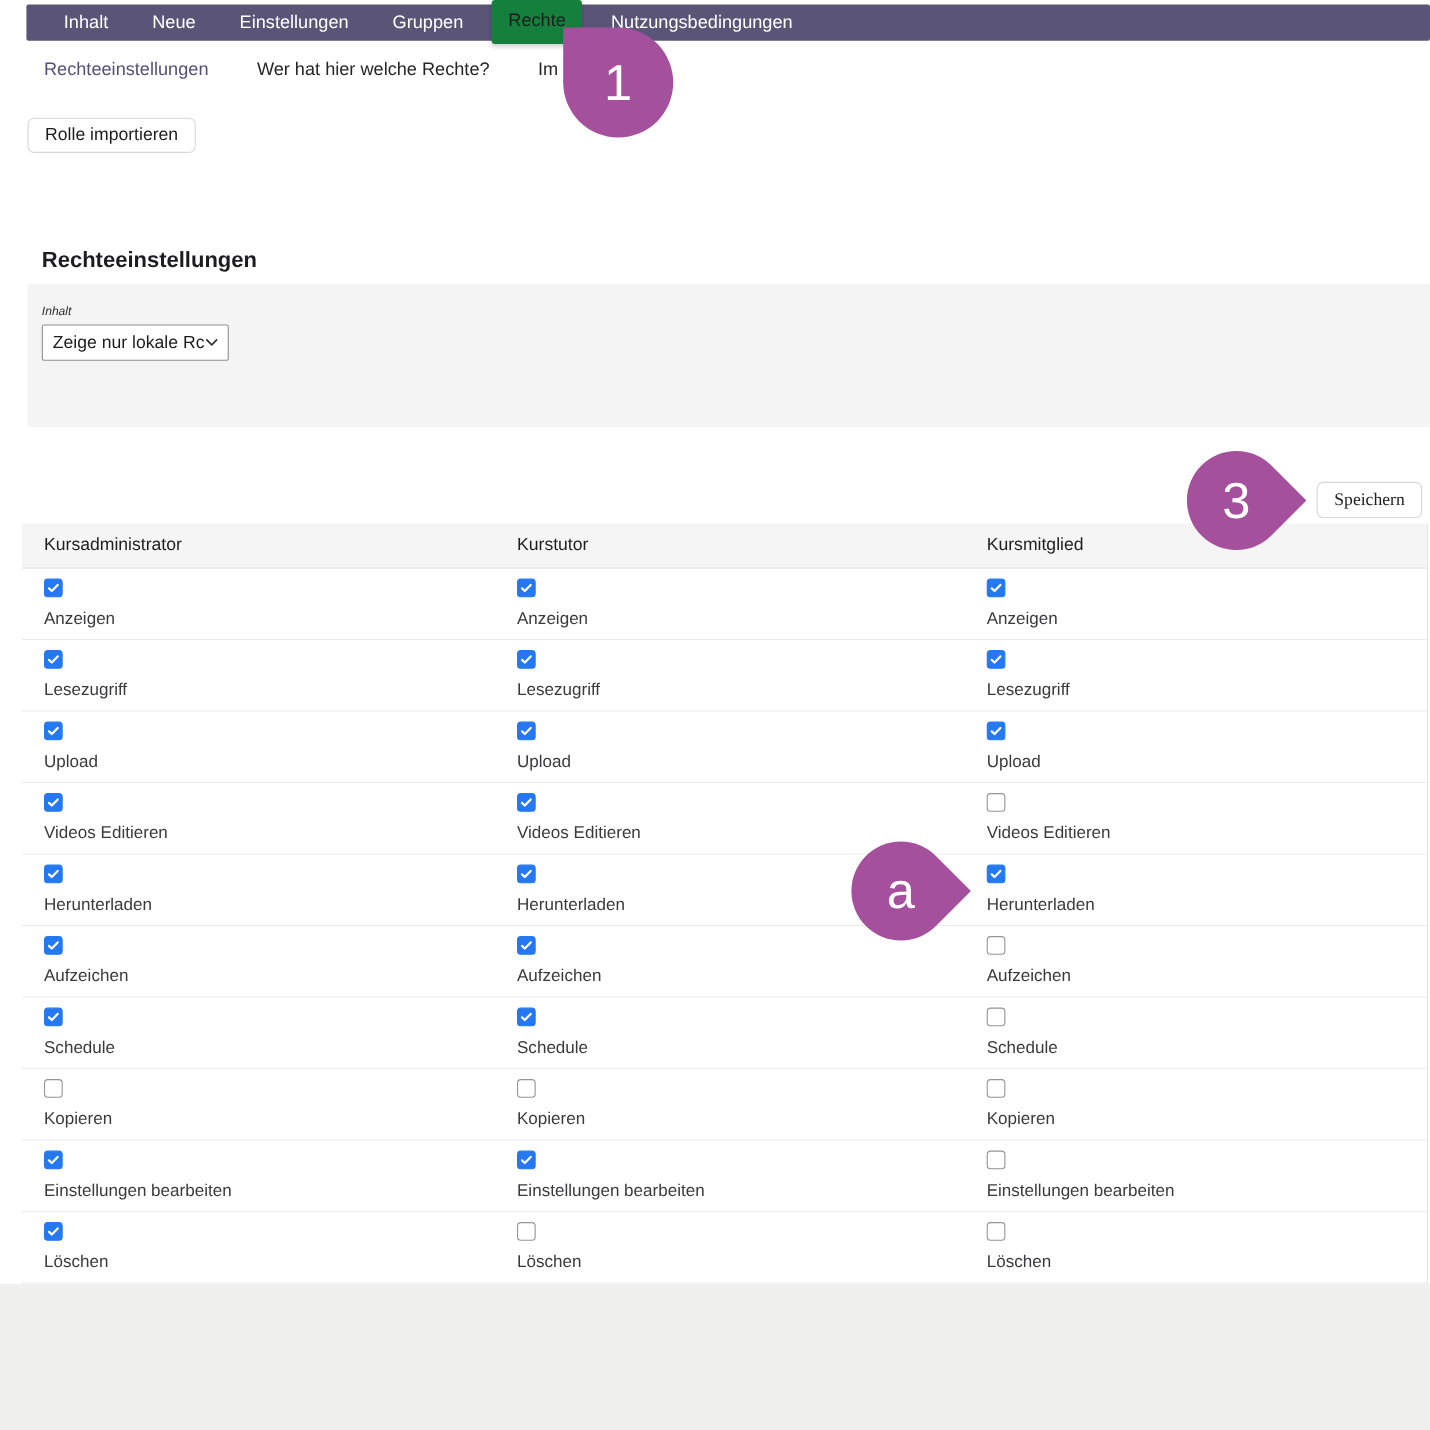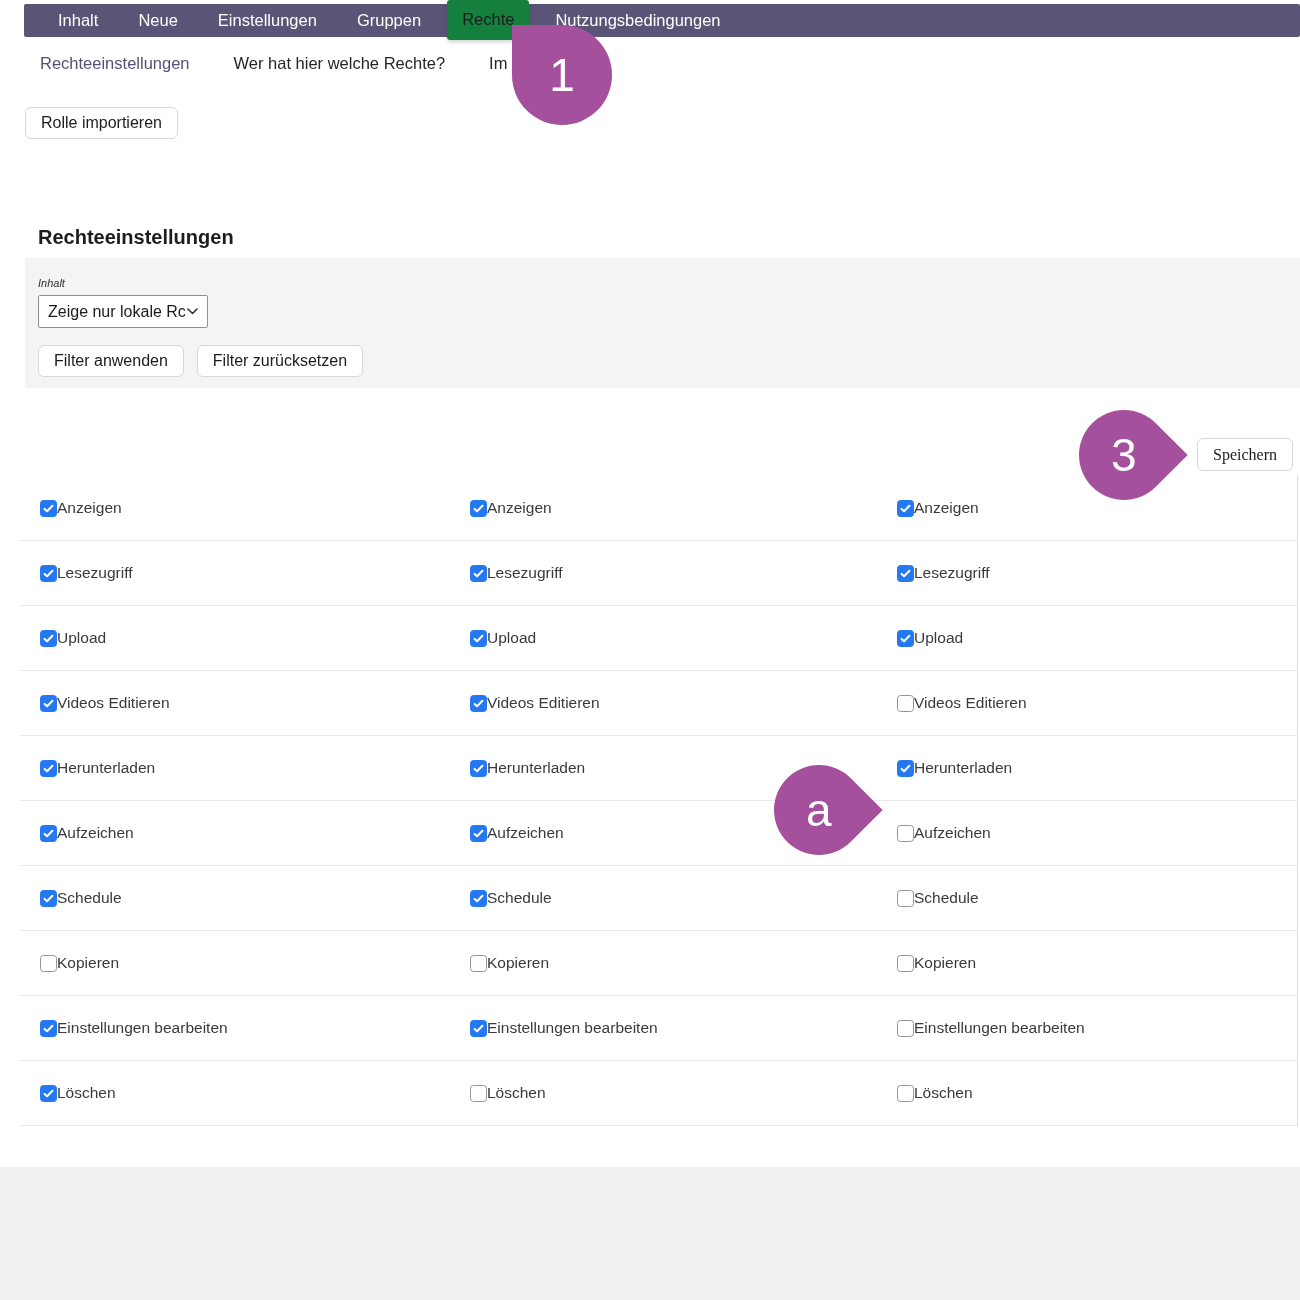--- a/index.html
+++ b/index.html
@@ -51,21 +51,21 @@
   
   .perm-table { position:absolute; left:20px; top:476px; width:1278px;
                 border-right:1px solid #dedee0; }
   .perm-header { height:41px; background:#f5f5f6; border-bottom:1px solid #dcdcde;
                  position:relative; }
   .perm-header .col-label { position:absolute; top:50%; transform:translateY(-50%);
                             font-size:16px; color:#1e1e1e; }
   .perm-row { height:65px; border-bottom:1px solid #e9e9ea; position:relative;
               background:#fff; }
   .perm-cell { position:absolute; top:50%; transform:translateY(-50%);
-               display:flex; align-items:flex-end; gap:0; }
+               display:flex; align-items:flex-start; gap:11px;flex-direction:column; }
   .cb { width:17px; height:17px; border-radius:3.5px; flex:0 0 auto;
         border:1.5px solid #94949a; background:#fff; display:flex;
         align-items:center; justify-content:center; cursor:pointer; }
   .cb.on { background:#2478f2; border-color:#2478f2; }
   .cb-label { font-size:15.5px; color:#3a3a3c; white-space:nowrap; }
 
   
   .footer-strip { position:absolute; left:0; top:1167px; width:100%; height:133px;
                   background:#f0f0ee; }
 
@@ -106,29 +106,30 @@
 <div class="filter-panel">
   <div class="filter-role-label">Inhalt</div>
   <div class="role-select">
     <span style="overflow:hidden;white-space:nowrap;">Zeige nur lokale Rc</span>
     <span style="display:flex;">
       <svg width="11" height="7" viewBox="0 0 11 7">
         <path d="M1 1l4.5 4.5L10 1" stroke="#333" stroke-width="1.6" fill="none" stroke-linecap="round" stroke-linejoin="round"></path>
       </svg>
     </span>
   </div>
-  <div class="filter-buttons">
-    <button class="btn">Filter anwenden</button>
-    <button class="btn">Filter zurücksetzen</button>
-  </div>
 </div>
 
 <button class="btn save-btn">Speichern</button>
 
 <div class="perm-table">
+  <div class="perm-header">
+      <div class="col-label" style="left: 20px;">Kursadministrator</div>
+      <div class="col-label" style="left: 450px;">Kurstutor</div>
+      <div class="col-label" style="left: 877px;">Kursmitglied</div>
+    </div>
   <div>
       <div class="perm-row">
         <div class="perm-cell" style="left: 20px;">
           <span class="cb on">
             <svg viewBox="0 0 14 14" width="11" height="11">
               <path d="M2 7.5l3.2 3L12 3.5" stroke="#fff" stroke-width="2.6" fill="none" stroke-linecap="round" stroke-linejoin="round"></path>
             </svg>
           </span>
           <span class="cb-label">Anzeigen</span>
         </div>

